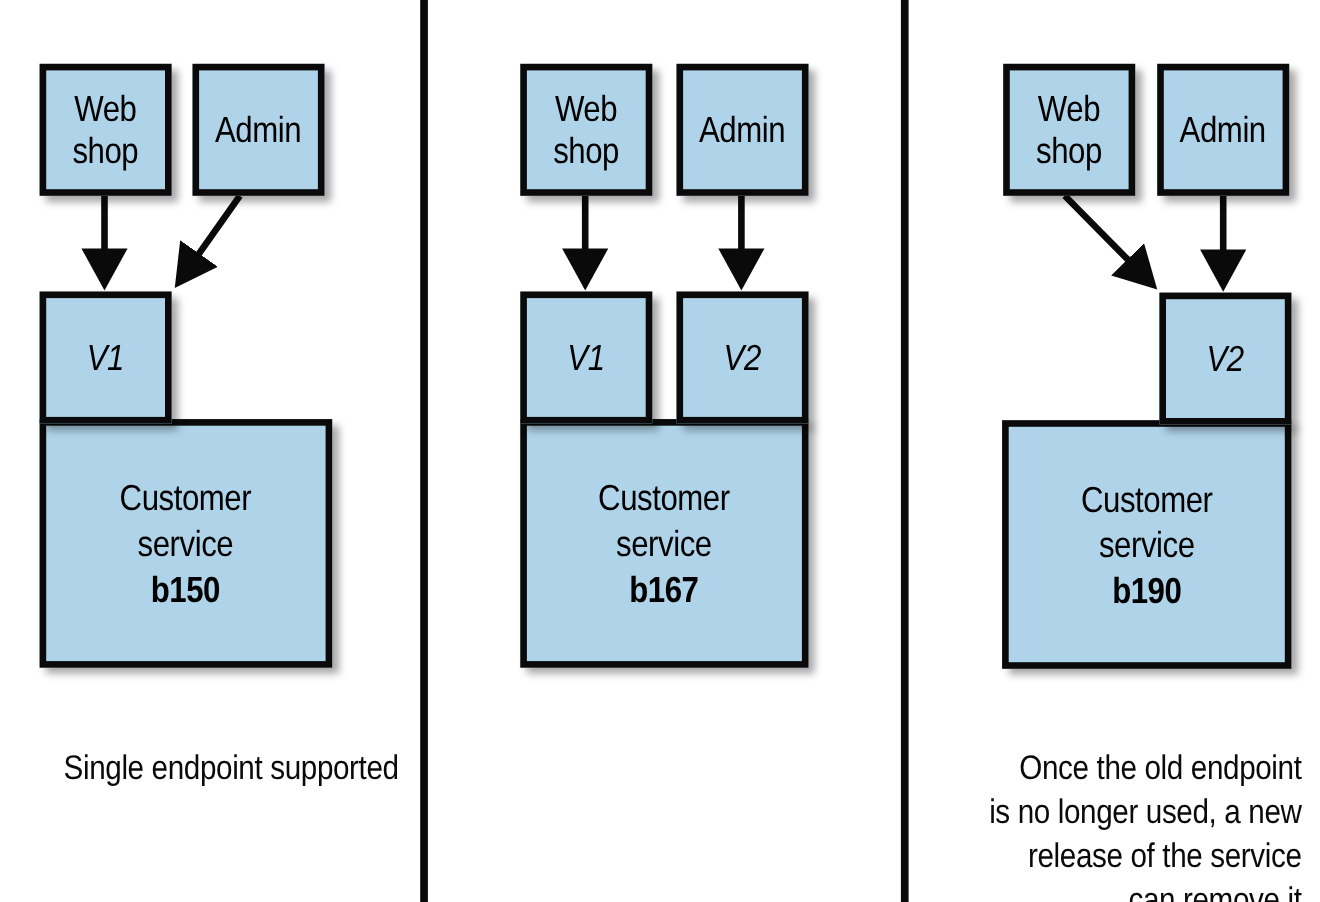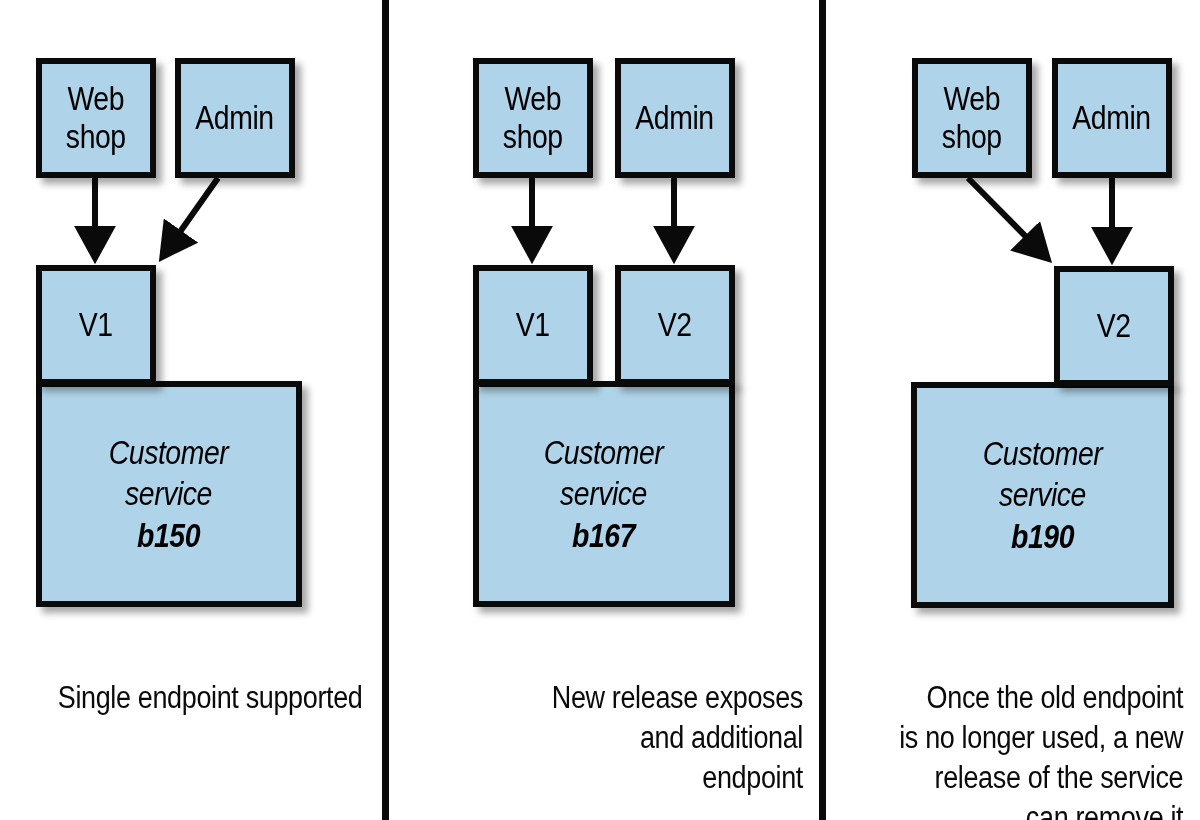--- a/index.html
+++ b/index.html
@@ -59,22 +59,22 @@
     line-height: 1.26;
     letter-spacing: -0.5px;
     transform: scaleX(0.86);
   }
   .svc-build {
     font-weight: bold;
     display: block;
   }
   .ver-box .box-label { font-size: 33px; }
   
-  .svc-box { z-index: 1; font-style: italic; }
-  .ver-box { z-index: 3; }
+  .svc-box { z-index: 1; }
+  .ver-box { z-index: 3; font-style: italic; }
   .client-box { z-index: 3; }
   
   .arrows {
     position: absolute;
     left: 0; top: 0;
     width: 1200px;
     height: 820px;
     z-index: 2;
     pointer-events: none;
   }
@@ -144,25 +144,20 @@
     </div>
 
     <div class="box svc-box" style="left:88px; top:381px; width:262px; height:226px;">
       <span class="svc-label">
         <span style="white-space:pre-line;">Customer
 service</span>
         <span class="svc-build">b167</span>
       </span>
     </div>
 
-    <div class="caption" style="left:0; top:638px; width:437px;">
-      <span class="cap-inner">New release exposes
-and additional
-endpoint</span>
-    </div>
   </div>
 
   <div class="panel" style="left:822px; width:378px;">
 
     <div class="box client-box" style="left:90px; top:58px; width:120px; height:120px;">
       <span class="box-label">Web
 shop</span>
     </div>
 
     <div class="box client-box" style="left:230px; top:58px; width:120px; height:120px;">

